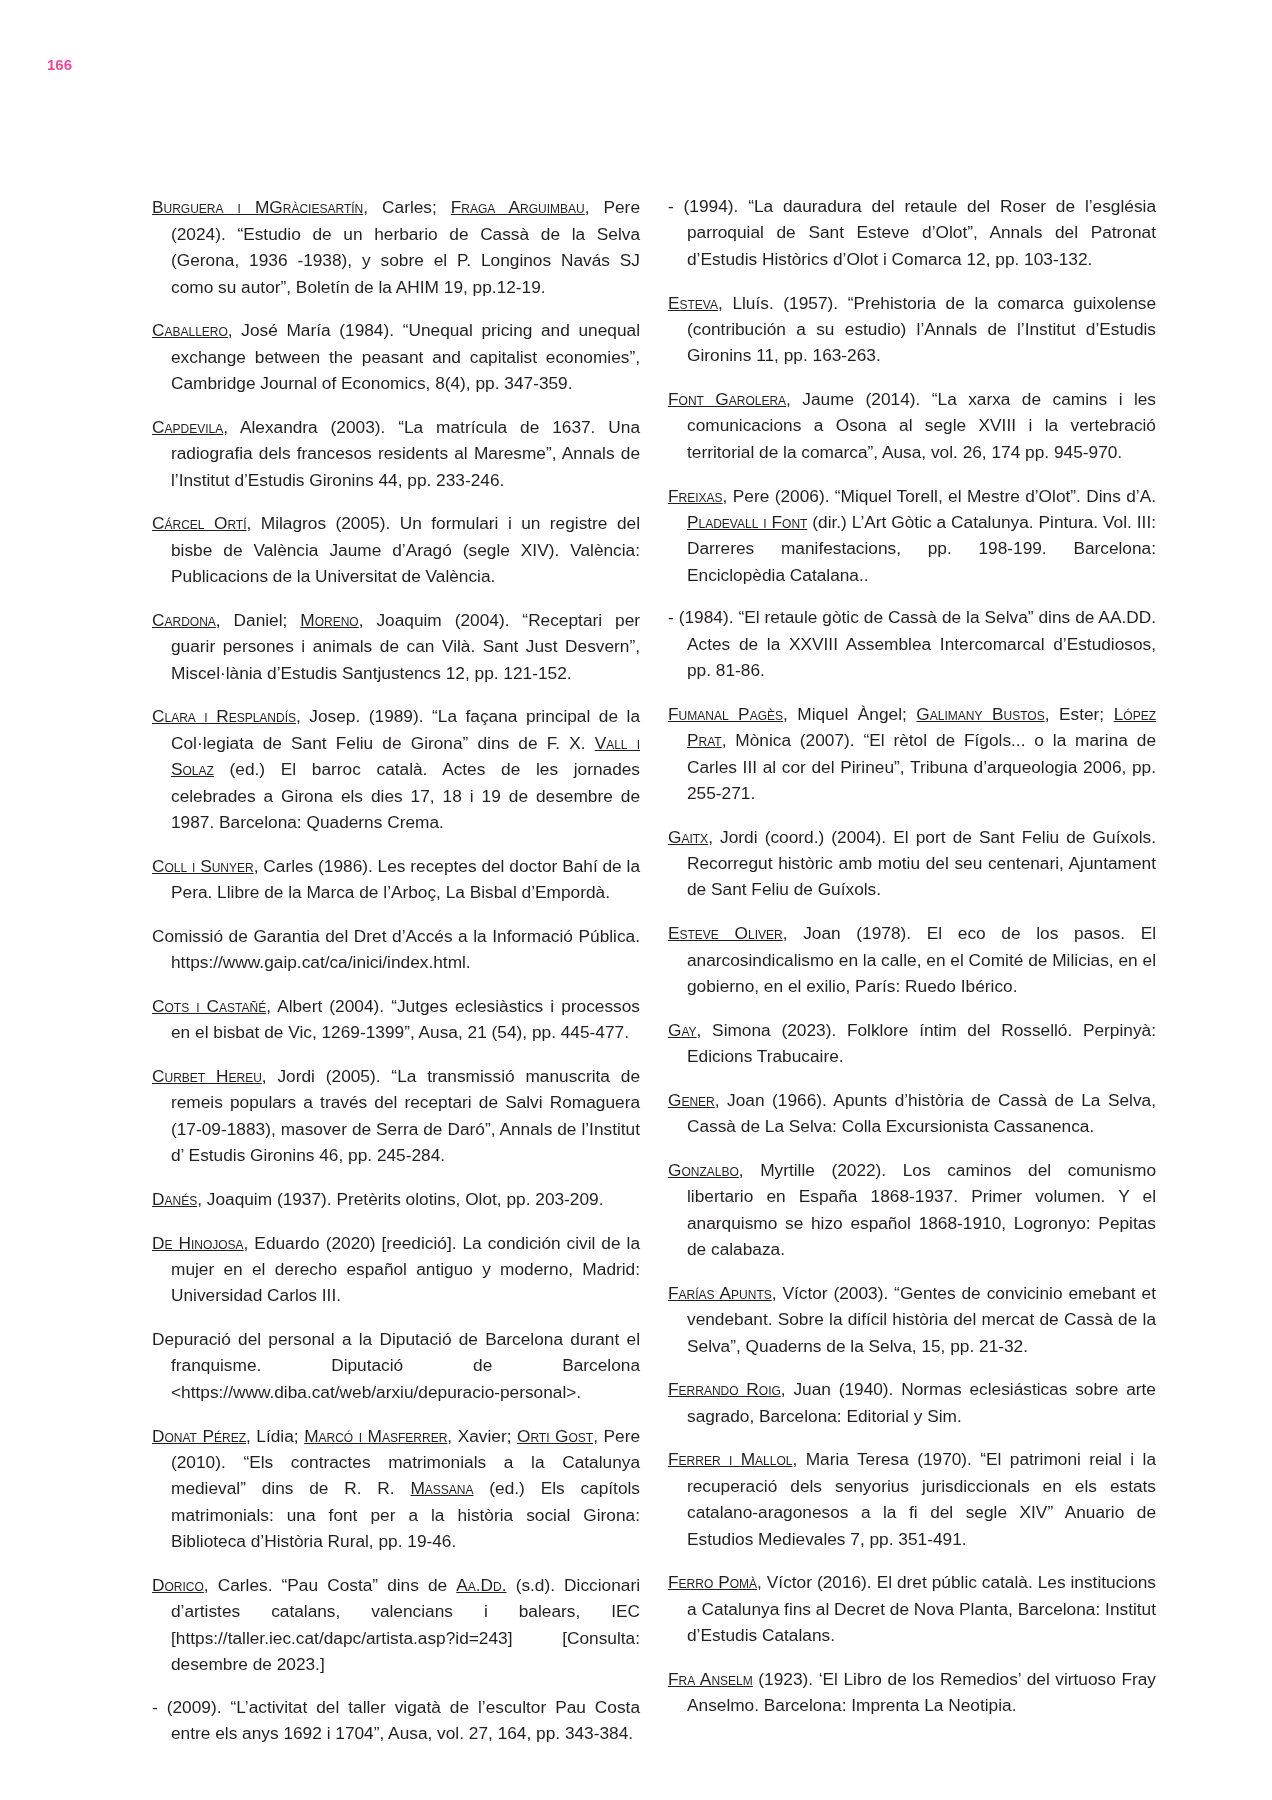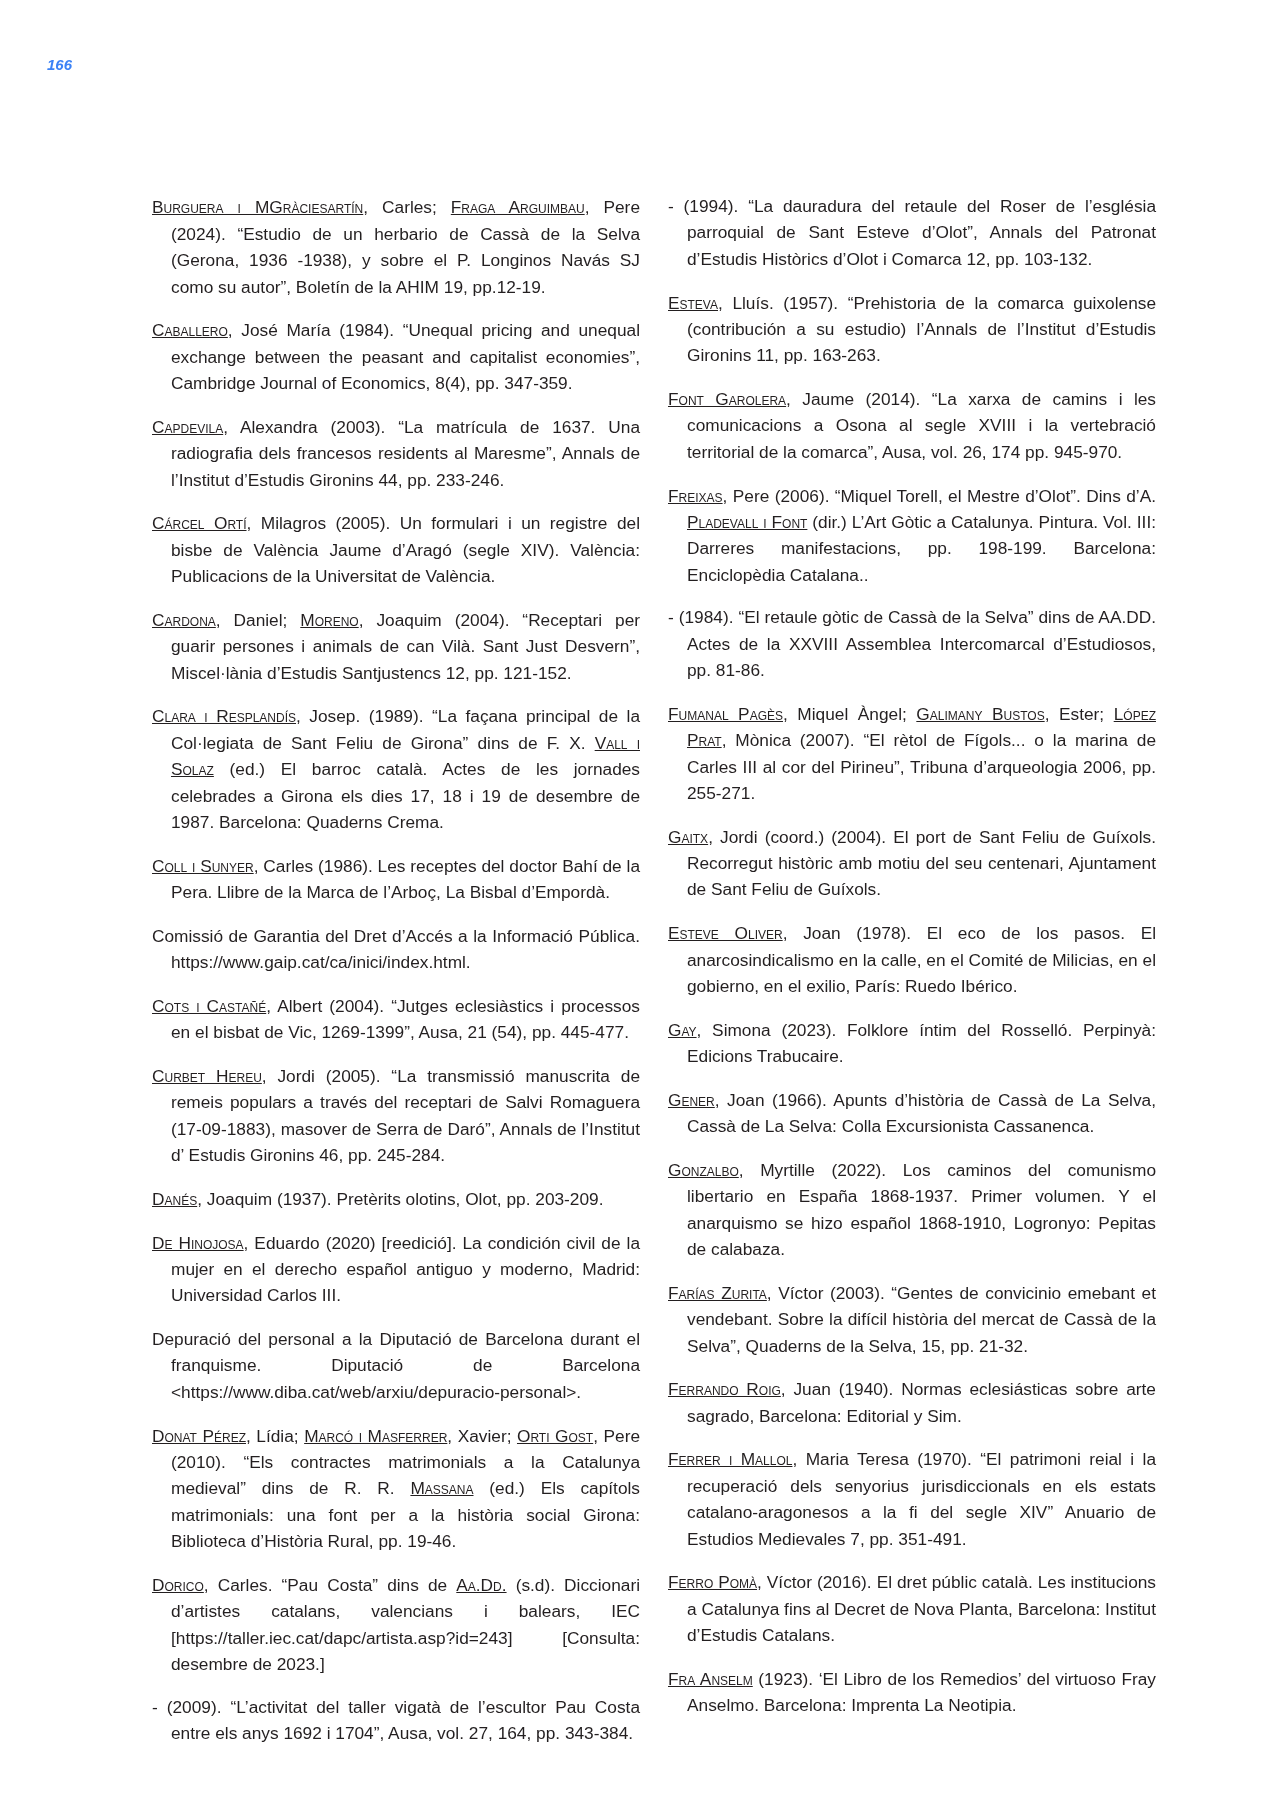--- a/index.html
+++ b/index.html
@@ -1,18 +1,18 @@
 <!DOCTYPE html>
 <html><head>
 <meta charset="utf-8">
 <style>
   html, body { margin:0; padding:0; background:#ffffff; }
   body { width:1272px; height:1800px; position:relative; overflow:hidden;
          font-family:"Liberation Sans", "DejaVu Sans", sans-serif; color:#231f20; }
-  .page-number { position:absolute; left:47px; top:56px; font-size:15px; font-weight:bold; color:#3b82f6;font-style:italic; }
+  .page-number { position:absolute; left:47px; top:56px; font-size:15px; font-weight:bold; color:#ec4899; }
   .column { position:absolute; top:177px; width:488px; }
   .col-left { left:152px; }
   .col-right { left:668px; }
   .entry { font-size:17.3px; line-height:26.4px; text-align:justify; padding-left:19px; text-indent:-19px; margin-bottom:2.5px; }
   .entry.dash { padding-left:19px; text-indent:-19px;margin-top:16px; }
   .sc { font-variant:small-caps;text-decoration:underline; }
   .seg { }
 </style>
 </head>
 <body>
@@ -42,18 +42,18 @@
     <p class="entry"><span class="sc">Esteva</span><span class="seg">, Lluís. (1957). “Prehistoria de la comarca guixolense (contribución a su estudio) l’Annals de l’Institut d’Estudis Gironins 11, pp. 163-263.</span></p>
     <p class="entry"><span class="sc">Font Garolera</span><span class="seg">, Jaume (2014). “La xarxa de camins i les comunicacions a Osona al segle XVIII i la vertebració territorial de la comarca”, Ausa, vol. 26, 174 pp. 945-970.</span></p>
     <p class="entry"><span class="sc">Freixas</span><span class="seg">, Pere (2006). “Miquel Torell, el Mestre d’Olot”. Dins d’A. </span><span class="sc">Pladevall i Font</span><span class="seg"> (dir.) L’Art Gòtic a Catalunya. Pintura. Vol. III: Darreres manifestacions, pp. 198-199. Barcelona: Enciclopèdia Catalana..</span></p>
     <p class="entry dash"><span class="seg">-  (1984). “El retaule gòtic de Cassà de la Selva” dins de AA.DD. Actes de la XXVIII Assemblea Intercomarcal d’Estudiosos, pp. 81-86.</span></p>
     <p class="entry"><span class="sc">Fumanal Pagès</span><span class="seg">, Miquel Àngel; </span><span class="sc">Galimany Bustos</span><span class="seg">, Ester; </span><span class="sc">López Prat</span><span class="seg">, Mònica (2007). “El rètol de Fígols... o la marina de Carles III al cor del Pirineu”, Tribuna d’arqueologia 2006, pp. 255-271.</span></p>
     <p class="entry"><span class="sc">Gaitx</span><span class="seg">, Jordi (coord.) (2004). El port de Sant Feliu de Guíxols. Recorregut històric amb motiu del seu centenari, Ajuntament de Sant Feliu de Guíxols.</span></p>
     <p class="entry"><span class="sc">Esteve Oliver</span><span class="seg">, Joan (1978). El eco de los pasos. El anarcosindicalismo en la calle, en el Comité de Milicias, en el gobierno, en el exilio, París: Ruedo Ibérico.</span></p>
     <p class="entry"><span class="sc">Gay</span><span class="seg">, Simona (2023). Folklore íntim del Rosselló. Perpinyà: Edicions Trabucaire.</span></p>
     <p class="entry"><span class="sc">Gener</span><span class="seg">, Joan (1966). Apunts d’història de Cassà de La Selva, Cassà de La Selva: Colla Excursionista Cassanenca.</span></p>
     <p class="entry"><span class="sc">Gonzalbo</span><span class="seg">, Myrtille (2022). Los caminos del comunismo libertario en España 1868-1937. Primer volumen. Y el anarquismo se hizo español 1868-1910, Logronyo: Pepitas de calabaza.</span></p>
-    <p class="entry"><span class="sc">Farías Zurita</span><span class="seg">, Víctor (2003). “Gentes de convicinio emebant et vendebant. Sobre la difícil història del mercat de Cassà de la Selva”, Quaderns de la Selva, 15, pp. 21-32.</span></p>
+    <p class="entry"><span class="sc">Farías Apunts</span><span class="seg">, Víctor (2003). “Gentes de convicinio emebant et vendebant. Sobre la difícil història del mercat de Cassà de la Selva”, Quaderns de la Selva, 15, pp. 21-32.</span></p>
     <p class="entry"><span class="sc">Ferrando Roig</span><span class="seg">, Juan (1940). Normas eclesiásticas sobre arte sagrado, Barcelona: Editorial y Sim.</span></p>
     <p class="entry"><span class="sc">Ferrer i Mallol</span><span class="seg">, Maria Teresa (1970). “El patrimoni reial i la recuperació dels senyorius jurisdiccionals en els estats catalano-aragonesos a la fi del segle XIV” Anuario de Estudios Medievales 7, pp. 351-491.</span></p>
     <p class="entry"><span class="sc">Ferro Pomà</span><span class="seg">, Víctor (2016). El dret públic català. Les institucions a Catalunya fins al Decret de Nova Planta, Barcelona: Institut d’Estudis Catalans.</span></p>
     <p class="entry"><span class="sc">Fra Anselm</span><span class="seg"> (1923). ‘El Libro de los Remedios’ del virtuoso Fray Anselmo. Barcelona: Imprenta La Neotipia.</span></p>
   </div>
 
 </body></html>

